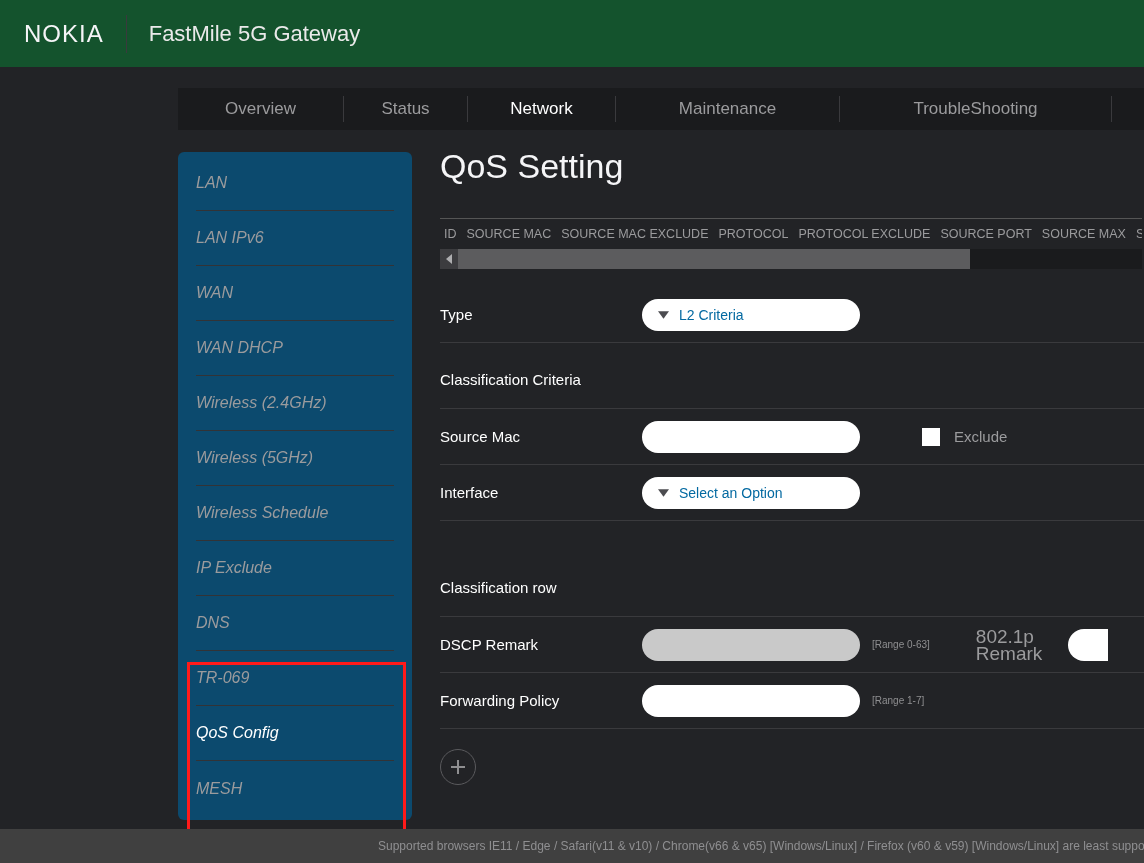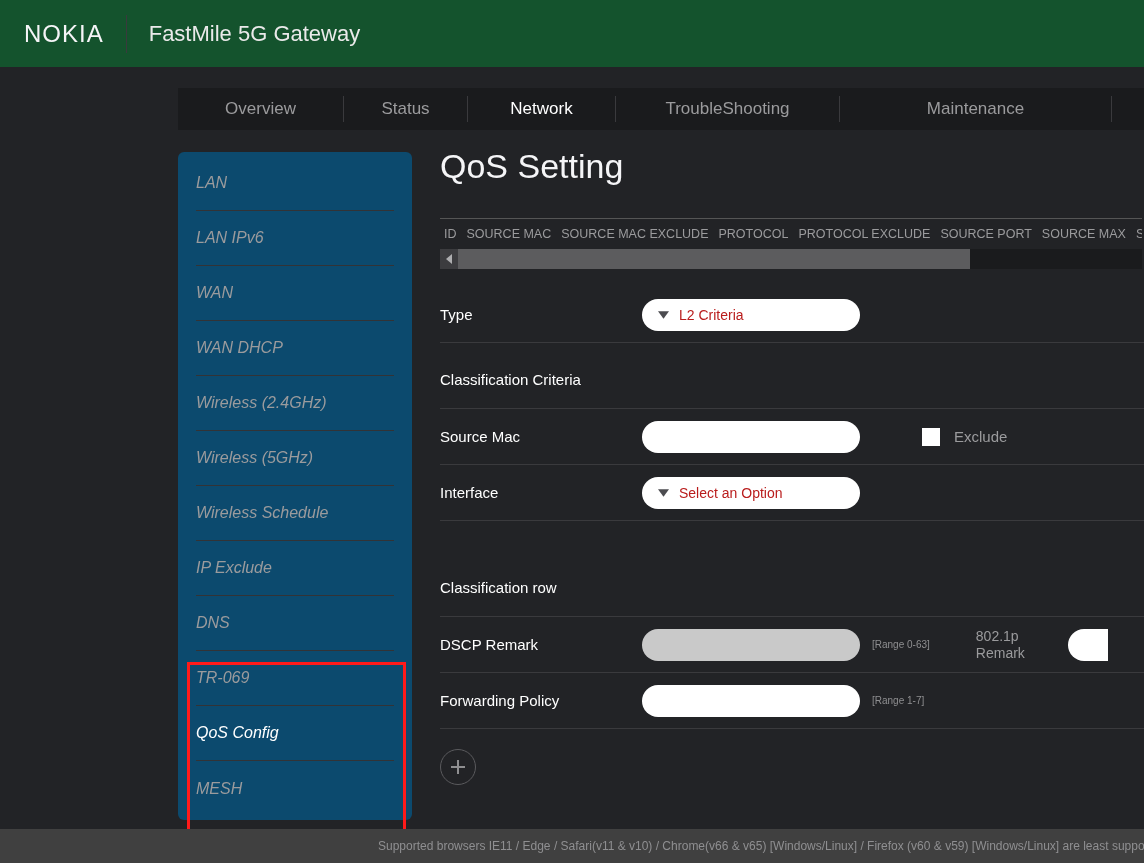--- a/index.html
+++ b/index.html
@@ -182,21 +182,21 @@
   }
   .pill.grey { background: #c9c9c9; }
   .select {
     width: 218px;
     height: 32px;
     background: #ffffff;
     border-radius: 16px;
     display: flex;
     align-items: center;
     padding: 0 16px;
-    color: #b91c1c;
+    color: #0369a1;
     font-size: 14px;
     cursor: pointer;
     gap: 10px;
   }
   .select svg { width: 11px; height: 8px; fill:#4c4c50;}
   .hint {
     font-size: 10px;
     color: #8f8f91;
     margin-left: 12px;
   }
@@ -213,21 +213,21 @@
     font-size: 15px;
     color: #9b9b9d;
     margin-left: 14px;
   }
   .extra-col {
     display: flex;
     align-items: center;
     margin-left: 46px;
   }
   .extra-label {
-    font-size: 14px;
+    font-size: 19px;
     color: #9b9b9d;
     line-height: 17px;
     width: 70px;
   }
   .remark-pill {
     width: 40px;
     height: 32px;
     background: #ffffff;
     border-top-left-radius: 16px;
     border-bottom-left-radius: 16px;
@@ -267,22 +267,22 @@
   <div class="brand">NOKIA</div>
   <div class="product">FastMile 5G Gateway</div>
 </div>
 
 <div class="main">
 
   <div class="tabs">
     <div class="tab">Overview</div>
     <div class="tab">Status</div>
     <div class="tab active">Network</div>
+    <div class="tab">Maintenance</div>
     <div class="tab">TroubleShooting</div>
-    <div class="tab">Maintenance</div>
   </div>
 
   <div class="sidebar">
     <div class="side-item">LAN</div>
     <div class="side-item">LAN IPv6</div>
     <div class="side-item">WAN</div>
     <div class="side-item">WAN DHCP</div>
     <div class="side-item">Wireless (2.4GHz)</div>
     <div class="side-item">Wireless (5GHz)</div>
     <div class="side-item">Wireless Schedule</div>

